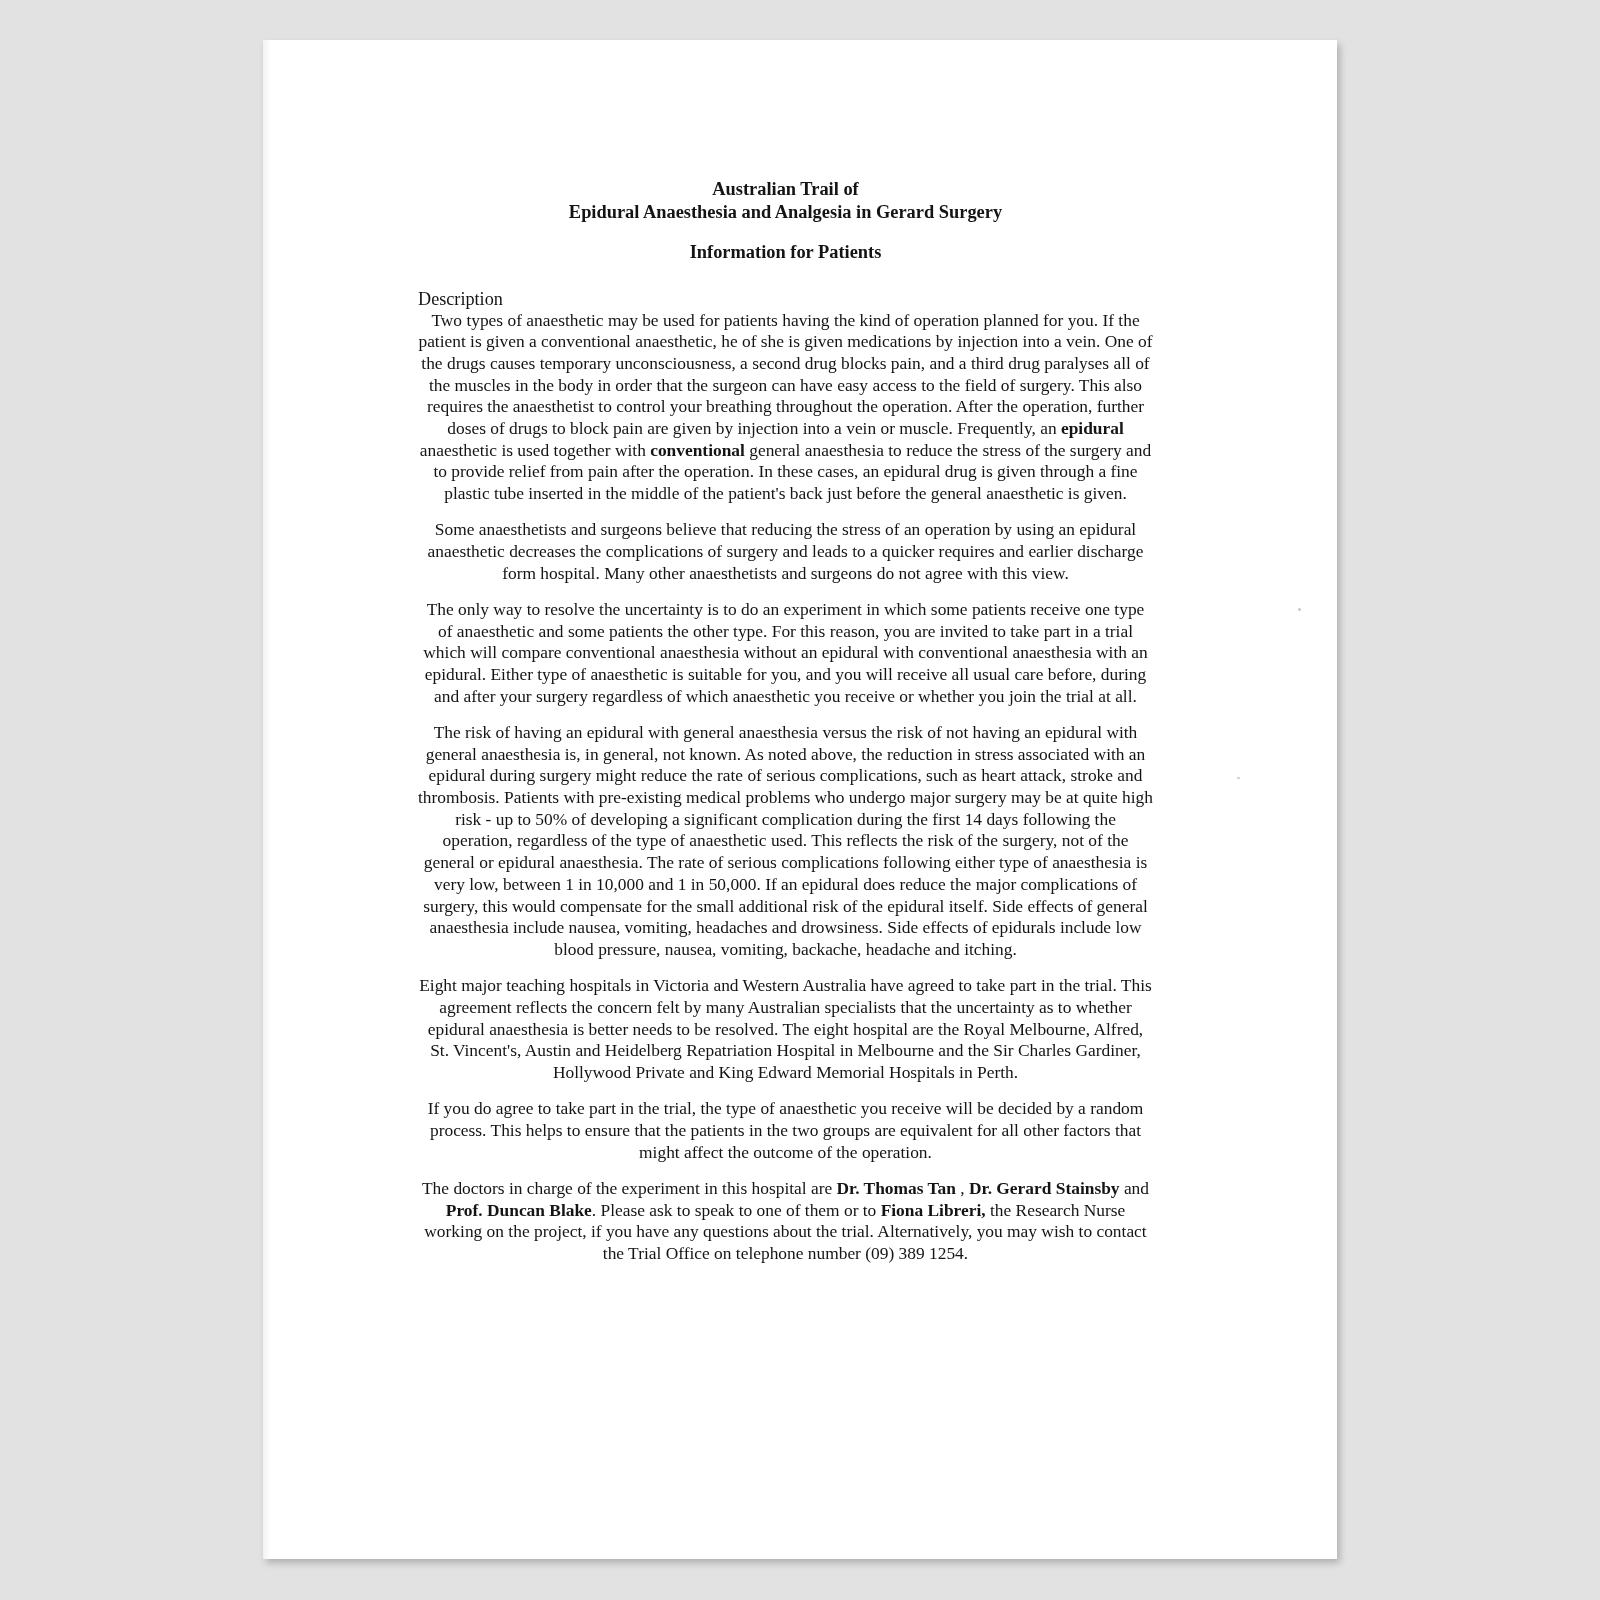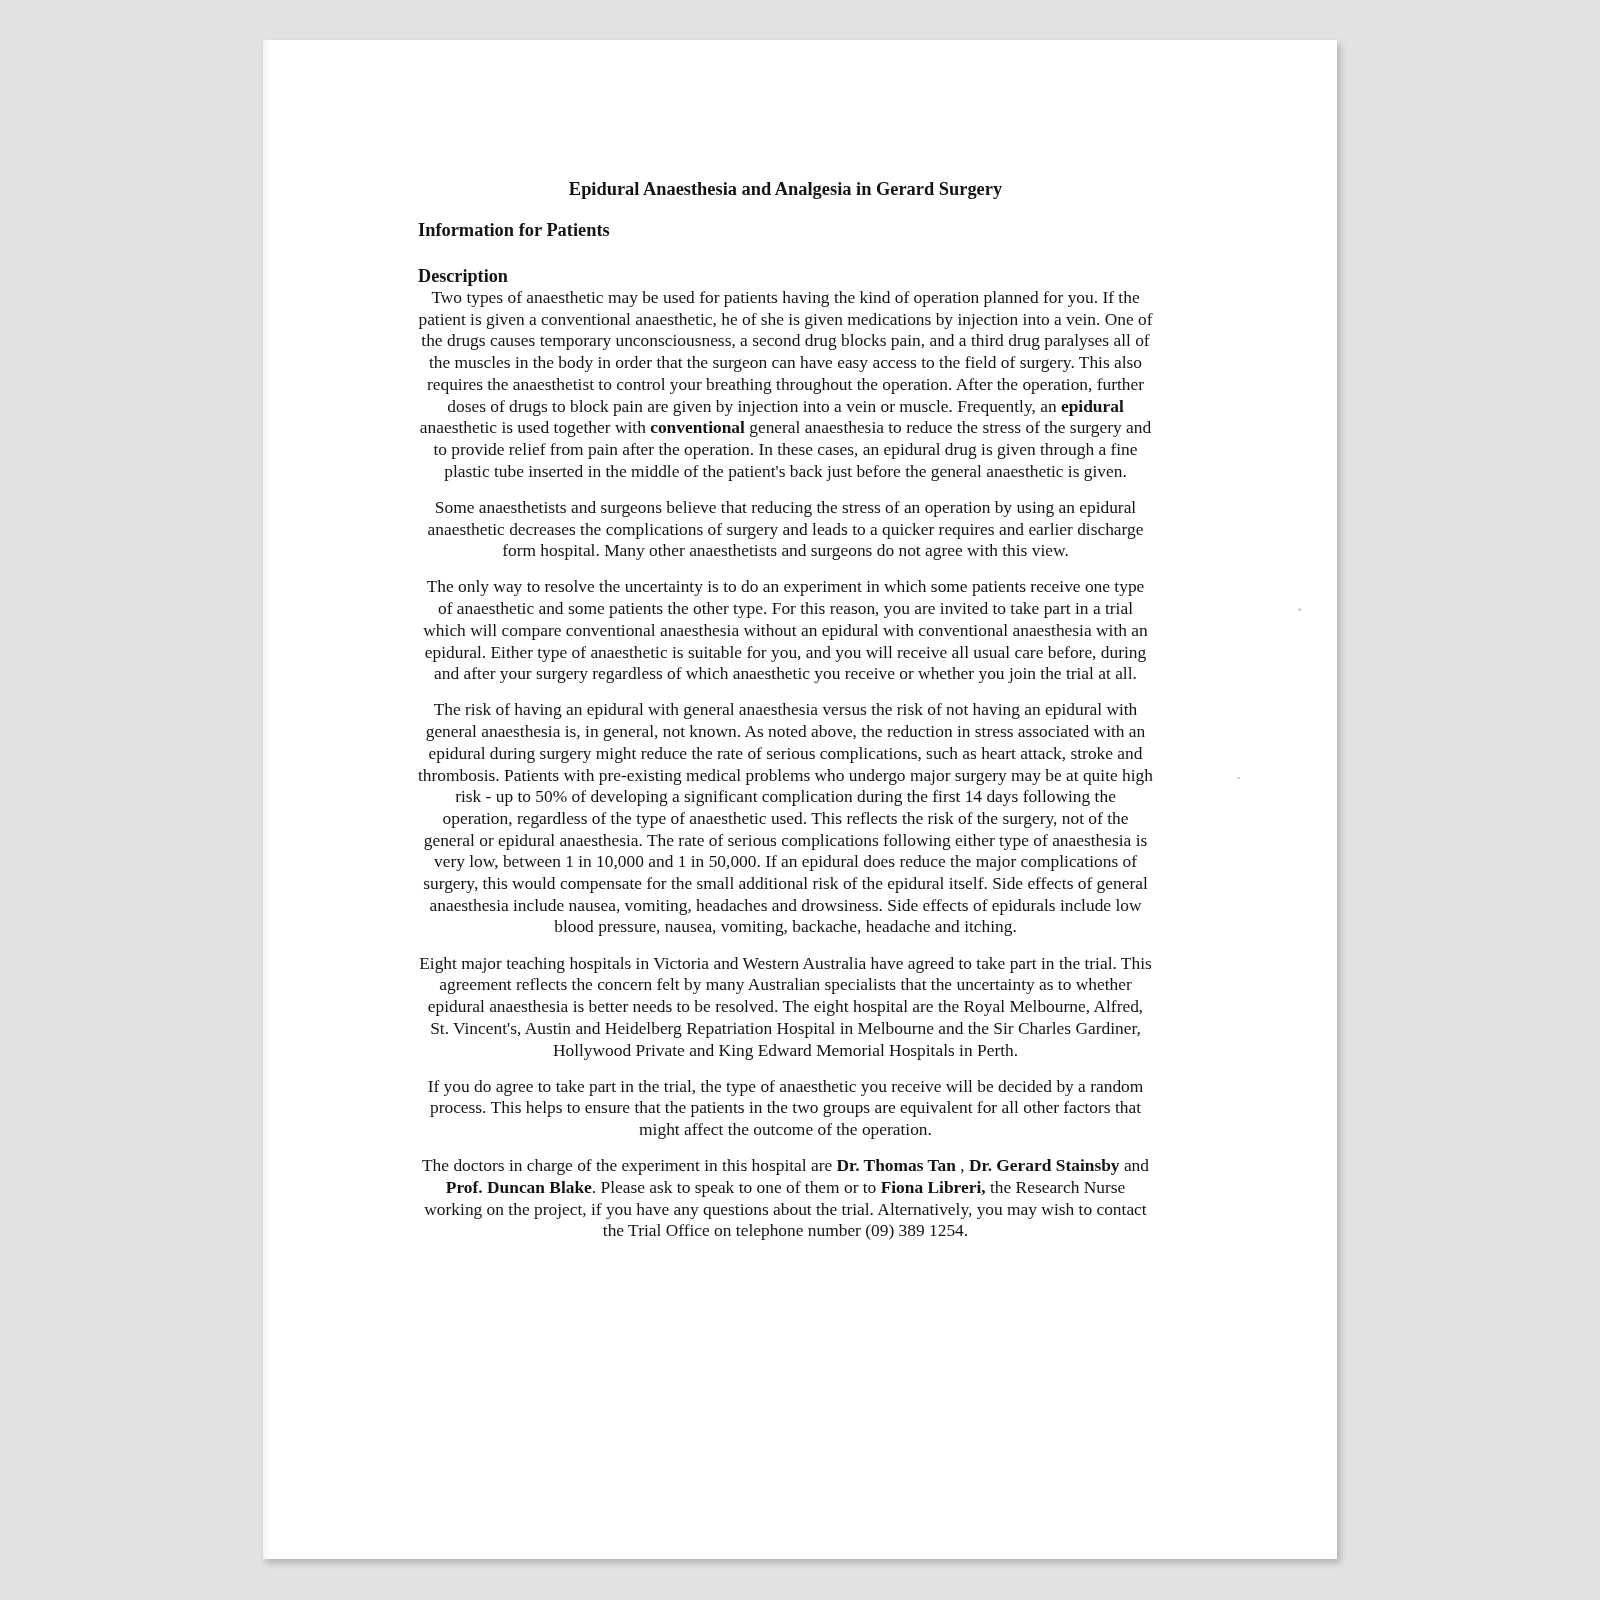--- a/index.html
+++ b/index.html
@@ -43,28 +43,28 @@
     line-height: 21.7px;
   }
   .title-block {
     text-align: center;
     font-weight: bold;
     font-size: 18.4px;
     line-height: 22.5px;
     margin: 0 0 18px 0;
   }
   .subtitle {
-    text-align: left;
+    text-align: center;
     font-weight: bold;
     font-size: 18.4px;
     line-height: 22.5px;
     margin: 0 0 24px 0;
   }
   .section-heading {
-    font-weight: bold;
+    font-weight: normal;
     font-size: 18.2px;
     line-height: 22px;
     margin: 0;
   }
   .para {
     margin: 0 0 14.5px 0;
     text-align: center;
   }
   .para .bold {
     font-weight: bold;
@@ -78,20 +78,21 @@
   .speckle.s1 { left: 1298px; top: 608px; width: 3px; height: 3px; }
   .speckle.s2 { left: 1237px; top: 777px; width: 3px; height: 2px; }
 </style>
 </head>
 <body>
 
 <div class="canvas">
   <div class="paper">
     <div class="doc">
       <div class="title-block">
+        <div>Australian Trail of</div>
         <div>Epidural Anaesthesia and Analgesia in Gerard Surgery</div>
       </div>
       <div class="subtitle">Information for Patients</div>
       <div class="section-heading">Description</div>
       <div>
           <p class="para"><span>Two types of anaesthetic may be used for patients having the kind of operation planned for you. If the patient is given a conventional anaesthetic, he of she is given medications by injection into a vein. One of the drugs causes temporary unconsciousness, a second drug blocks pain, and a third drug paralyses all of the muscles in the body in order that the surgeon can have easy access to the field of surgery. This also requires the anaesthetist to control your breathing throughout the operation. After the operation, further doses of drugs to block pain are given by injection into a vein or muscle. Frequently, an </span><span class="bold">epidural</span><span> anaesthetic is used together with </span><span class="bold">conventional</span><span> general anaesthesia to reduce the stress of the surgery and to provide relief from pain after the operation. In these cases, an epidural drug is given through a fine plastic tube inserted in the middle of the patient's back just before the general anaesthetic is given.</span></p>
           <p class="para"><span>Some anaesthetists and surgeons believe that reducing the stress of an operation by using an epidural anaesthetic decreases the complications of surgery and leads to a quicker requires and earlier discharge form hospital. Many other anaesthetists and surgeons do not agree with this view.</span></p>
           <p class="para"><span>The only way to resolve the uncertainty is to do an experiment in which some patients receive one type of anaesthetic and some patients the other type. For this reason, you are invited to take part in a trial which will compare conventional anaesthesia without an epidural with conventional anaesthesia with an epidural. Either type of anaesthetic is suitable for you, and you will receive all usual care before, during and after your surgery regardless of which anaesthetic you receive or whether you join the trial at all.</span></p>
           <p class="para"><span>The risk of having an epidural with general anaesthesia versus the risk of not having an epidural with general anaesthesia is, in general, not known. As noted above, the reduction in stress associated with an epidural during surgery might reduce the rate of serious complications, such as heart attack, stroke and thrombosis. Patients with pre-existing medical problems who undergo major surgery may be at quite high risk - up to 50% of developing a significant complication during the first 14 days following the operation, regardless of the type of anaesthetic used. This reflects the risk of the surgery, not of the general or epidural anaesthesia. The rate of serious complications following either type of anaesthesia is very low, between 1 in 10,000 and 1 in 50,000. If an epidural does reduce the major complications of surgery, this would compensate for the small additional risk of the epidural itself. Side effects of general anaesthesia include nausea, vomiting, headaches and drowsiness. Side effects of epidurals include low blood pressure, nausea, vomiting, backache, headache and itching.</span></p>
           <p class="para"><span>Eight major teaching hospitals in Victoria and Western Australia have agreed to take part in the trial. This agreement reflects the concern felt by many Australian specialists that the uncertainty as to whether epidural anaesthesia is better needs to be resolved. The eight hospital are the Royal Melbourne, Alfred, St. Vincent's, Austin and Heidelberg Repatriation Hospital in Melbourne and the Sir Charles Gardiner, Hollywood Private and King Edward Memorial Hospitals in Perth.</span></p>

